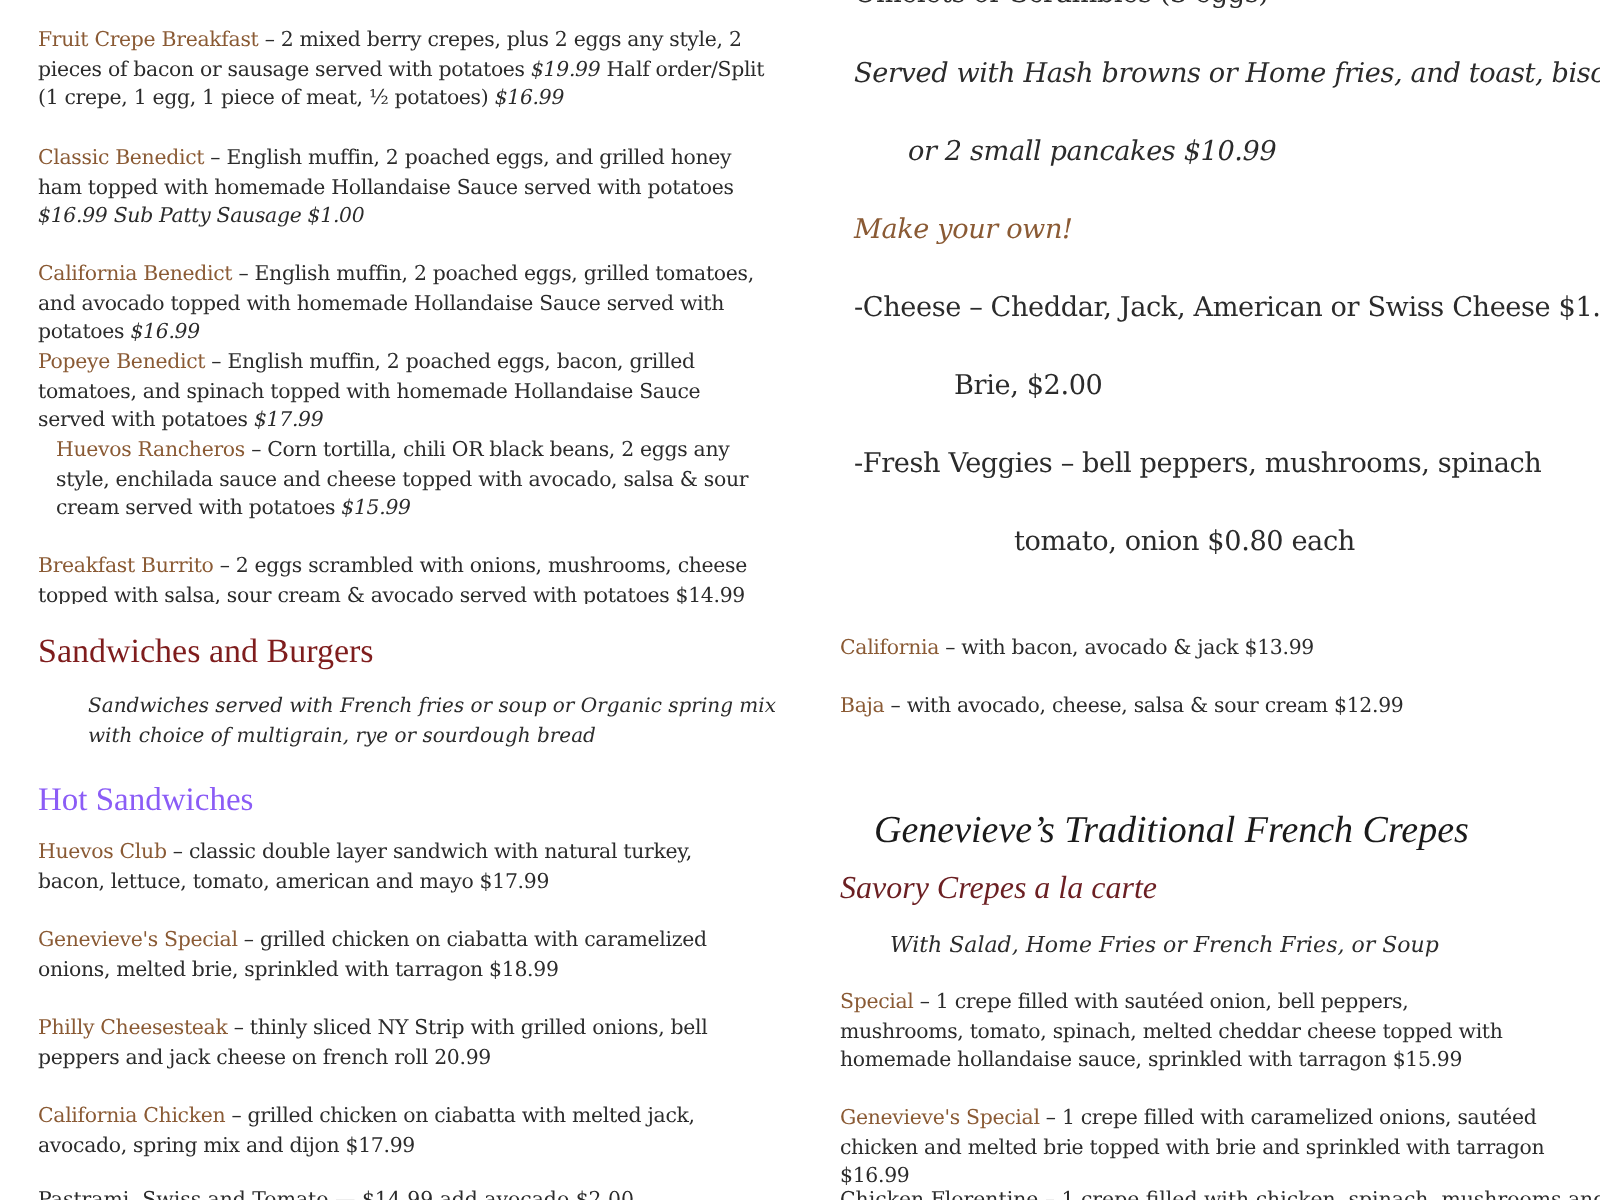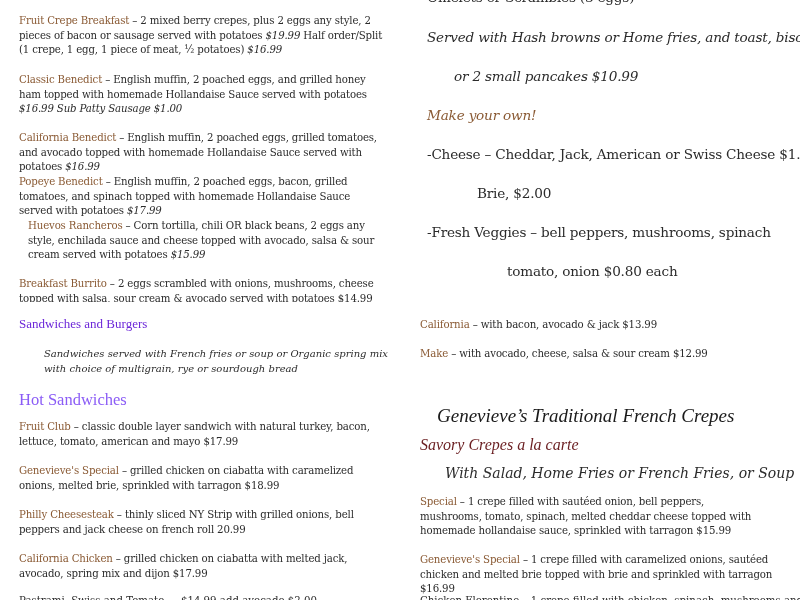--- a/index.html
+++ b/index.html
@@ -11,21 +11,21 @@
   }
   .panel { position: absolute; overflow: hidden; background: #fff; padding-left: 12px; }
   .item {
     position: absolute; font-size: 10.2px; line-height: 14.6px;
     color: #2b2b2b; letter-spacing: -0.15px;
   }
   .name { color: #8a5a34; }
   .price { font-style: italic; }
   .h-section {
     position: absolute; font-family: "Liberation Serif", serif;
-    color: #6d28d9; font-size: 13px; white-space: nowrap;
+    color: #7f1d1d; font-size: 17px; white-space: nowrap;
   }
   .h-sub {
     position: absolute; font-family: "Liberation Serif", serif;
     color: #8b5cf6; font-size: 16.5px; white-space: nowrap;
   }
   .note {
     position: absolute; font-style: italic; font-size: 10px; line-height: 14.6px; color: #2b2b2b; margin-left: 25px;
   }
   .big {
     position: absolute; font-size: 13.6px; color: #2b2b2b; white-space: nowrap; letter-spacing: -0.2px;
@@ -64,21 +64,21 @@
   <div class="item" style="left:19px;top:277px;width:365px;">
     <span class="name">Breakfast Burrito</span><span> – 2 eggs scrambled with onions, mushrooms, cheese topped with salsa, sour cream &amp; avocado served with potatoes $14.99 Add Bacon or Sausage or</span>
   </div>
 </div>
 
 <div class="panel" style="left:0;top:302px;width:400px;height:298px;">
   <div class="h-section" style="left:19px;top:14px;">Sandwiches and Burgers</div>
   <div class="note" style="left:19px;top:45px;width:365px;">Sandwiches served with French fries or soup or Organic spring mix with choice of multigrain, rye or sourdough bread</div>
   <div class="h-sub" style="left:19px;top:88px;">Hot Sandwiches</div>
   <div class="item" style="left:19px;top:118px;width:360px;">
-    <span class="name">Fruit Club</span><span> – classic double layer sandwich with natural turkey, bacon, lettuce, tomato, american and mayo $17.99</span>
+    <span class="name">Huevos Club</span><span> – classic double layer sandwich with natural turkey, bacon, lettuce, tomato, american and mayo $17.99</span>
   </div>
   <div class="item" style="left:19px;top:162px;width:360px;">
     <span class="name">Genevieve's Special</span><span> – grilled chicken on ciabatta with caramelized onions, melted brie, sprinkled with tarragon $18.99</span>
   </div>
   <div class="item" style="left:19px;top:206px;width:370px;">
     <span class="name">Philly Cheesesteak</span><span> – thinly sliced NY Strip with grilled onions, bell peppers and jack cheese on french roll 20.99</span>
   </div>
   <div class="item" style="left:19px;top:250px;width:360px;">
     <span class="name">California Chicken</span><span> – grilled chicken on ciabatta with melted jack, avocado, spring mix and dijon $17.99</span>
   </div>
@@ -94,25 +94,25 @@
   <div class="big" style="left:77px;top:185px;">Brie, $2.00</div>
   <div class="big" style="left:27px;top:224px;">-Fresh Veggies – bell peppers, mushrooms, spinach</div>
   <div class="big" style="left:107px;top:263px;">tomato, onion $0.80 each</div>
 </div>
 
 <div class="panel" style="left:400px;top:302px;width:400px;height:298px;">
   <div class="item" style="left:20px;top:16px;width:370px;">
     <span class="name">California</span><span> – with bacon, avocado &amp; jack $13.99</span>
   </div>
   <div class="item" style="left:20px;top:45px;width:370px;">
-    <span class="name">Make</span><span> – with avocado, cheese, salsa &amp; sour cream $12.99</span>
+    <span class="name">Baja</span><span> – with avocado, cheese, salsa &amp; sour cream $12.99</span>
   </div>
   <div class="title-crepes" style="left:37px;top:103px;">Genevieve’s Traditional French Crepes</div>
   <div class="h-crepe-sub" style="left:20px;top:134px;">Savory Crepes a la carte</div>
-  <div class="note" style="left:20px;top:164px;font-size:14px;">With Salad, Home Fries or French Fries, or Soup</div>
+  <div class="note" style="left:20px;top:164px;font-size:11px;">With Salad, Home Fries or French Fries, or Soup</div>
   <div class="item" style="left:20px;top:193px;width:345px;">
     <span class="name">Special</span><span> – 1 crepe filled with sautéed onion, bell peppers, mushrooms, tomato, spinach, melted cheddar cheese topped with homemade hollandaise sauce, sprinkled with tarragon $15.99</span>
   </div>
   <div class="item" style="left:20px;top:251px;width:370px;">
     <span class="name">Genevieve's Special</span><span> – 1 crepe filled with caramelized onions, sautéed chicken and melted brie topped with brie and sprinkled with tarragon $16.99</span>
   </div>
   <div class="cut" style="left:20px;top:292px;">Chicken Florentine – 1 crepe filled with chicken, spinach, mushrooms and cheese $16.99</div>
 </div>
 
 </body></html>

